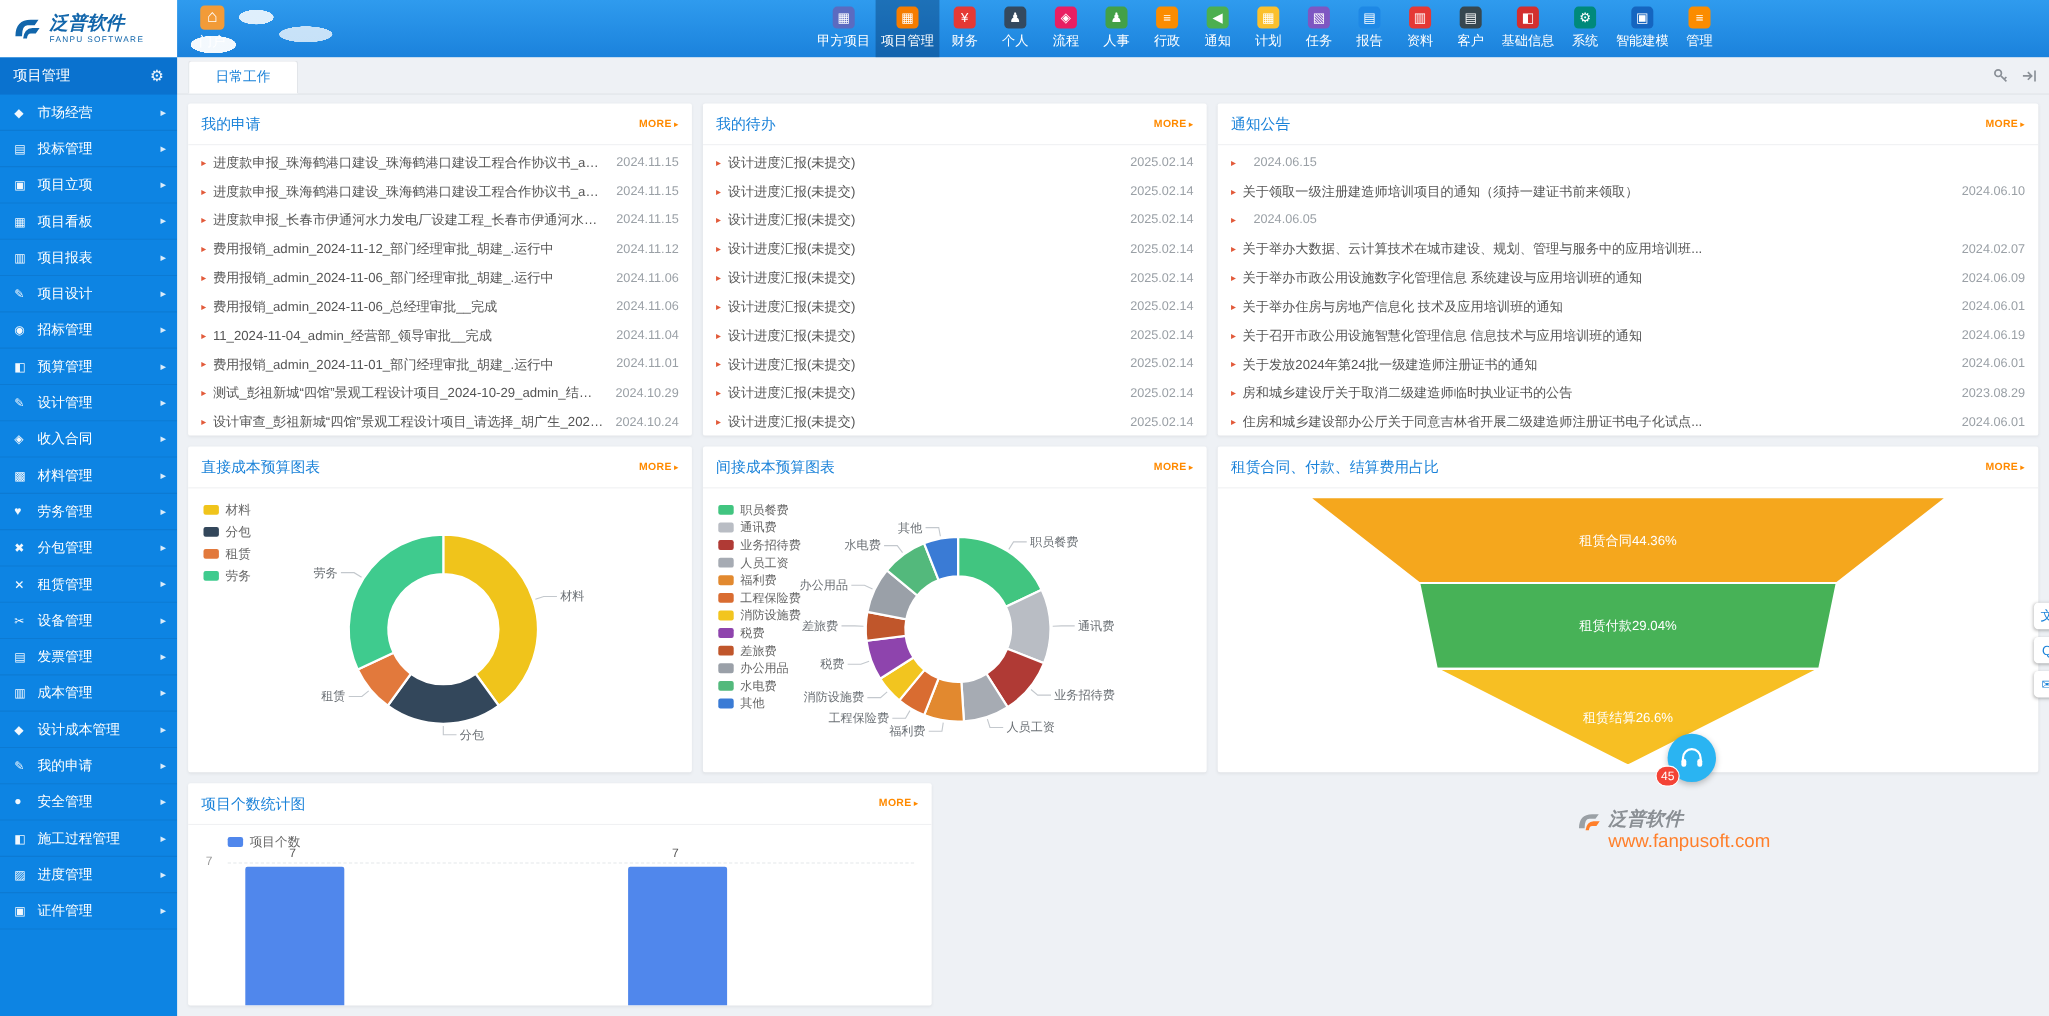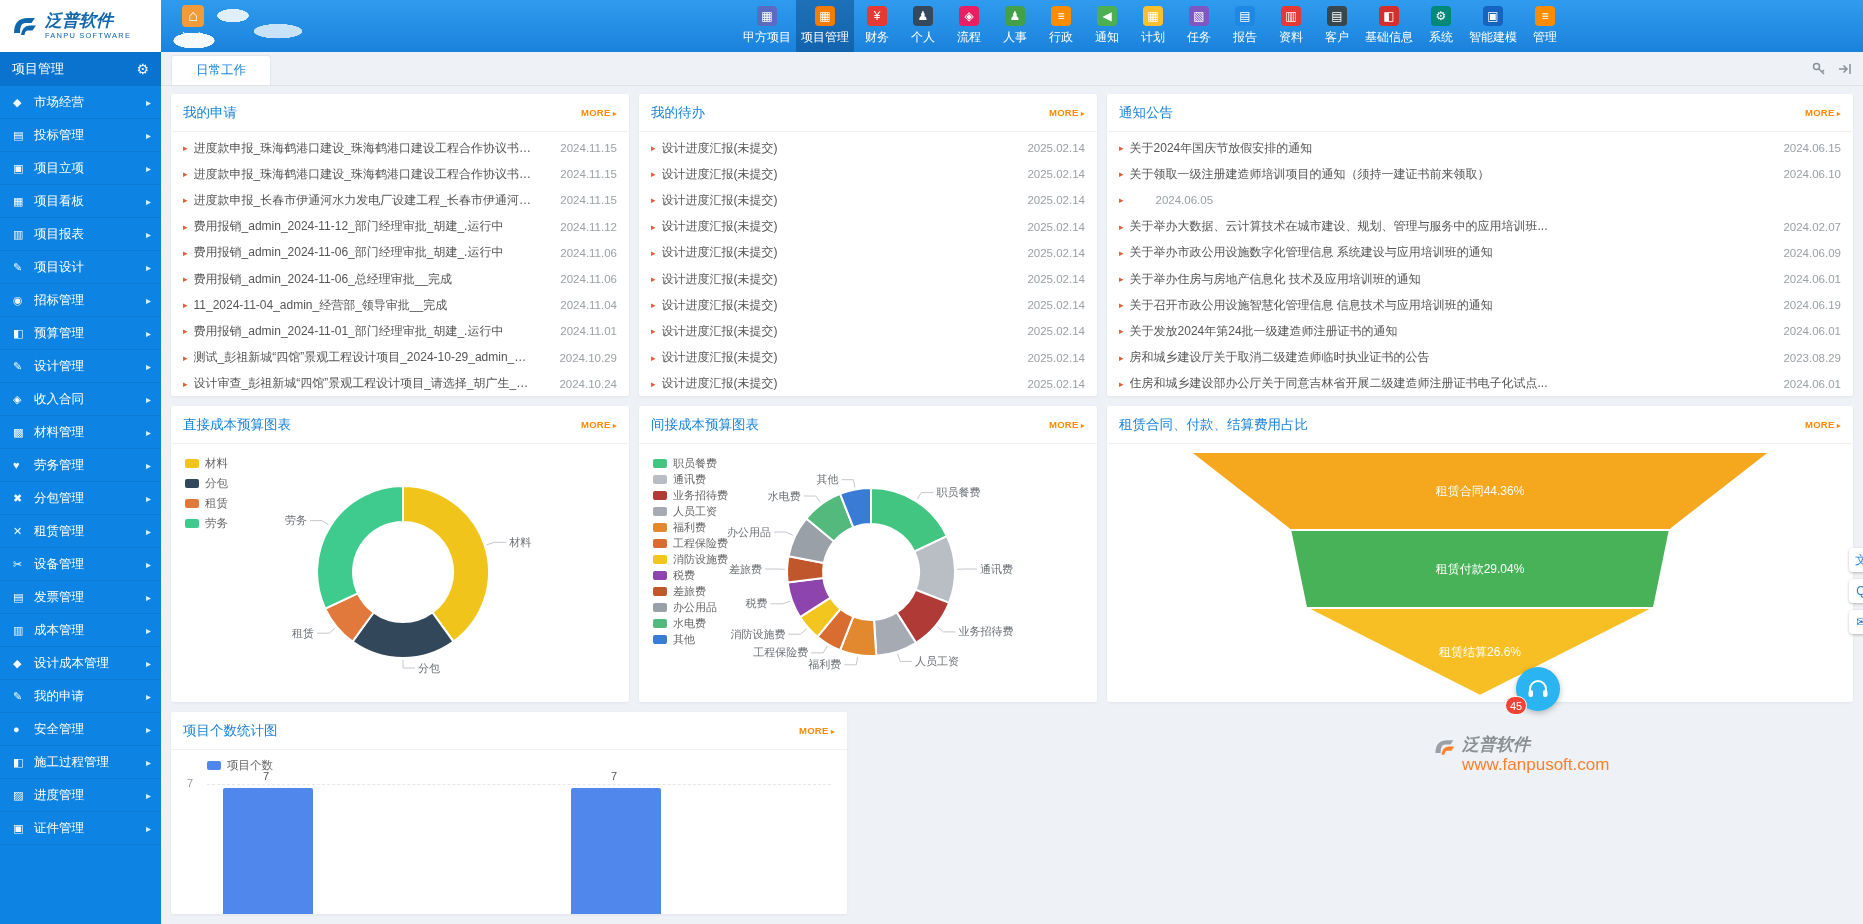--- a/index.html
+++ b/index.html
@@ -55,21 +55,21 @@
   .p-bar{width:676px;flex-shrink:0}
   .panel-head{height:38px;display:flex;align-items:center;justify-content:space-between;padding:0 12px;border-bottom:1px solid #f0f1f3;flex-shrink:0}
   .panel-title{font-size:13.5px;color:#1a82d9}
   .more{font-size:9.5px;color:#ff8a00;font-weight:bold;letter-spacing:.3px;cursor:pointer}
   .more::after{content:"▸";font-size:8px;margin-left:2px}
 
   .list{list-style:none;padding:3px 12px 0}
   .list li{display:flex;align-items:center;height:26.2px;font-size:12px;color:#555;cursor:pointer}
   .bullet{color:#e25a3a;font-size:9px;margin-right:6px;flex-shrink:0}
   .row-text{flex:1;white-space:nowrap;overflow:hidden;text-overflow:ellipsis}
-  .row-date{color:#9aa0a6;margin-left:26px;flex-shrink:0;font-size:11.5px}
+  .row-date{color:#9aa0a6;margin-left:10px;flex-shrink:0;font-size:11.5px}
 
   .chart-body{position:relative;flex:1;overflow:hidden}
   .legend{position:absolute;left:14px;top:12px;z-index:2}
   .legend-item{display:flex;align-items:center;gap:6px;font-size:11.5px;color:#666;margin-bottom:5px;cursor:pointer}
   .legend.dense .legend-item{margin-bottom:1px;font-size:11px}
   .legend-marker{width:14px;height:9px;border-radius:2px;flex-shrink:0;display:inline-block}
   svg.fill{position:absolute;inset:0;width:100%;height:100%}
 
   
   .mini-body{position:relative;flex:1;overflow:hidden}
@@ -449,21 +449,20 @@
         </section>
 
         <section class="panel p-notice">
           <div class="panel-head">
             <span class="panel-title">通知公告</span>
             <span class="more">MORE</span>
           </div>
           <ul class="list">
               <li>
                 <span class="bullet">▸</span>
-                <span class="row-text">关于2024年国庆节放假安排的通知</span>
                 <span class="row-date">2024.06.15</span>
               </li>
               <li>
                 <span class="bullet">▸</span>
                 <span class="row-text">关于领取一级注册建造师培训项目的通知（须持一建证书前来领取）</span>
                 <span class="row-date">2024.06.10</span>
               </li>
               <li>
                 <span class="bullet">▸</span>
                 <span class="row-date">2024.06.05</span>

